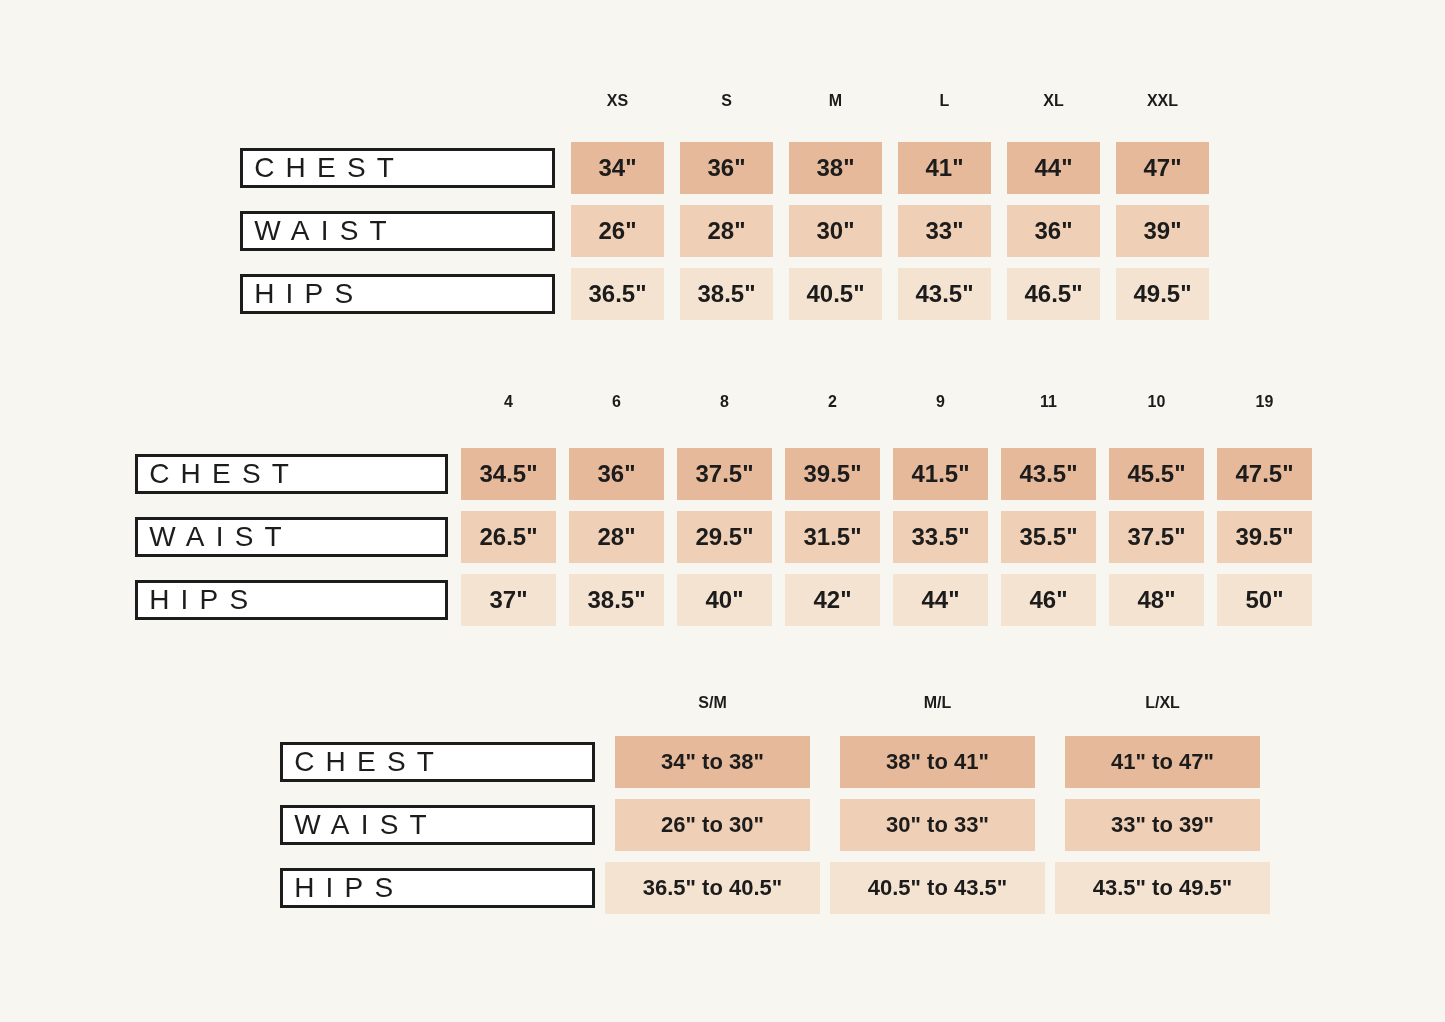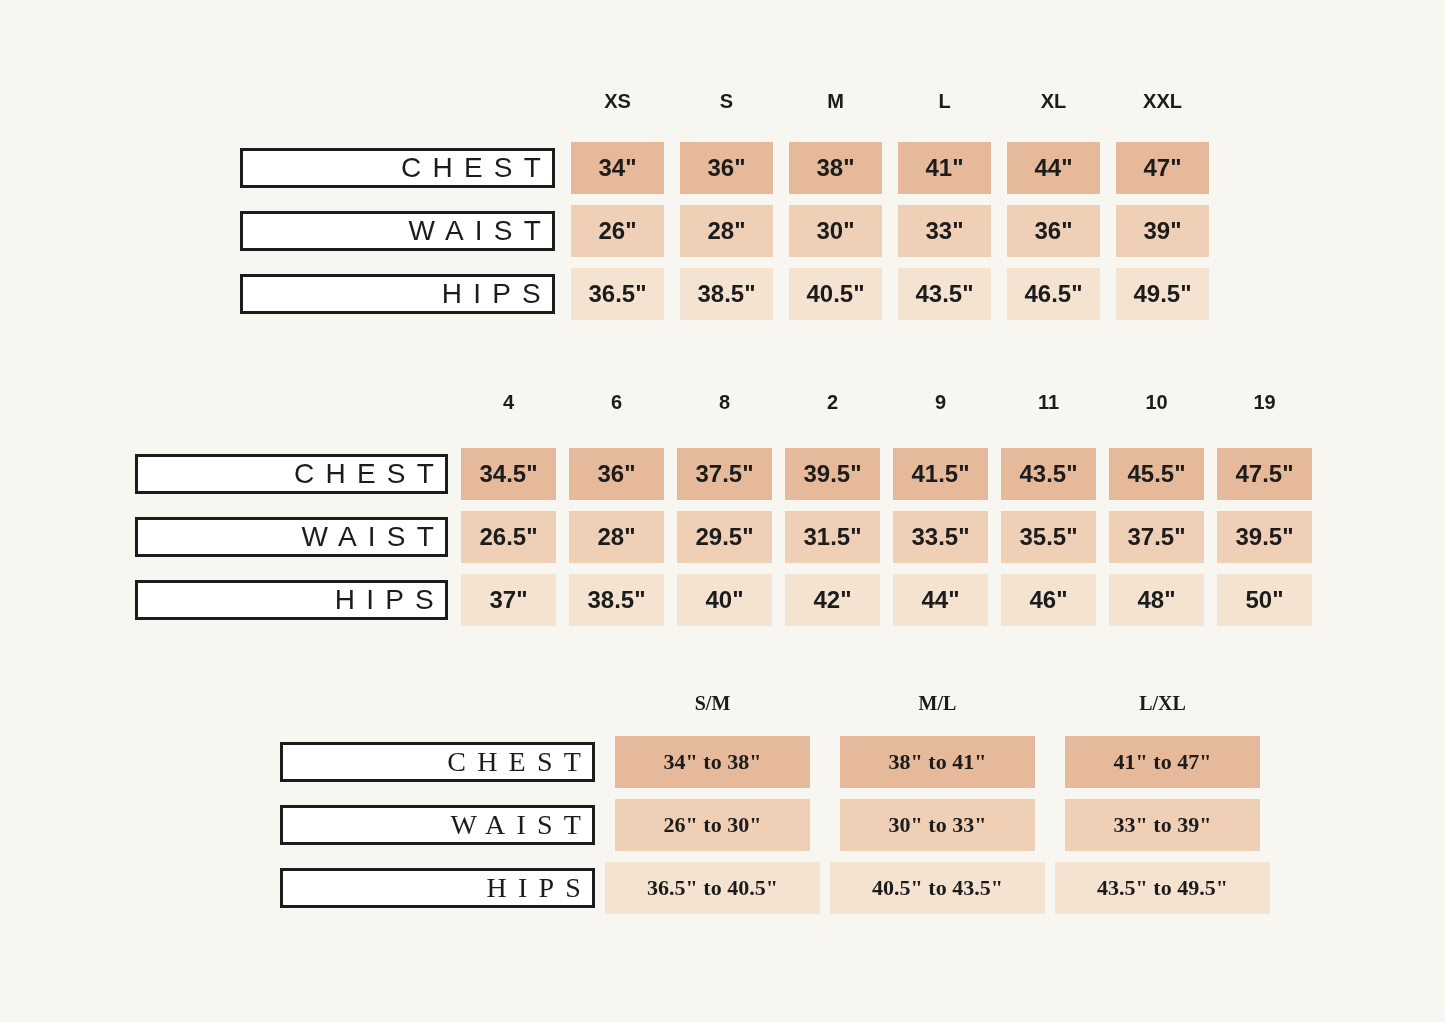--- a/index.html
+++ b/index.html
@@ -27,30 +27,30 @@
     align-items: center;
   }
   .body {
     grid-auto-rows: 52px;
     row-gap: 11px;
     align-items: stretch;
   }
   .col-head {
     text-align: center;
     font-weight: bold;
-    font-size: 20px;
+    font-size: 16px;
   }
   .label-box {
     align-self: center;
     height: 40px;
     box-sizing: border-box;
     border: 3px solid #1c1c1c;
     display: flex;
     align-items: center;
-    justify-content: flex-end;
+    justify-content: flex-start;
   }
   .label-text {
     font-size: 28px;
     font-weight: 400;
     letter-spacing: 0.4em;
     text-indent: 0.4em;
     white-space: nowrap;
   }
   .cell {
     display: flex;
@@ -68,21 +68,21 @@
   }
   .t1 .head { margin-bottom: 28px; }
   
   .t2 { left: 135px; top: 389px; }
   .t2 .head, .t2 .body {
     grid-template-columns: 313px repeat(8, 95px);
     column-gap: 13px;
   }
   .t2 .head { margin-bottom: 33px; }
   
-  .t3 { left: 280px; top: 690px; font-family: Liberation Serif, serif; }
+  .t3 { left: 280px; top: 690px; }
   .t3 .head, .t3 .body {
     grid-template-columns: 315px repeat(3, 215px);
     column-gap: 10px;
   }
   .t3 .head { margin-bottom: 20px; }
   .t3 .cell {
     width: 195px;
     margin: 0 auto;
     font-size: 22px;
   }

